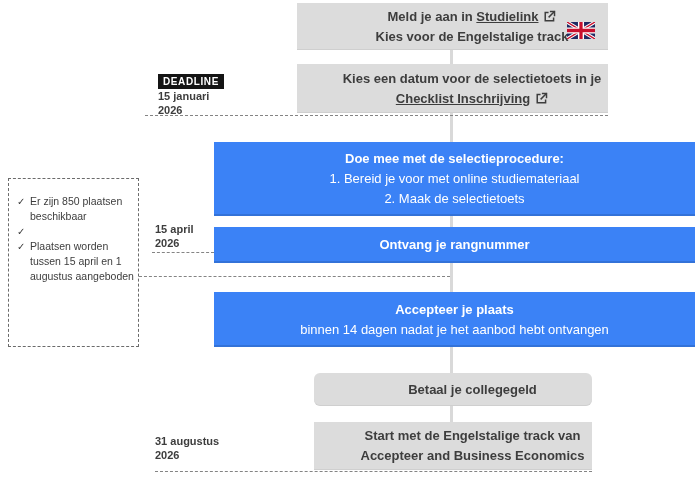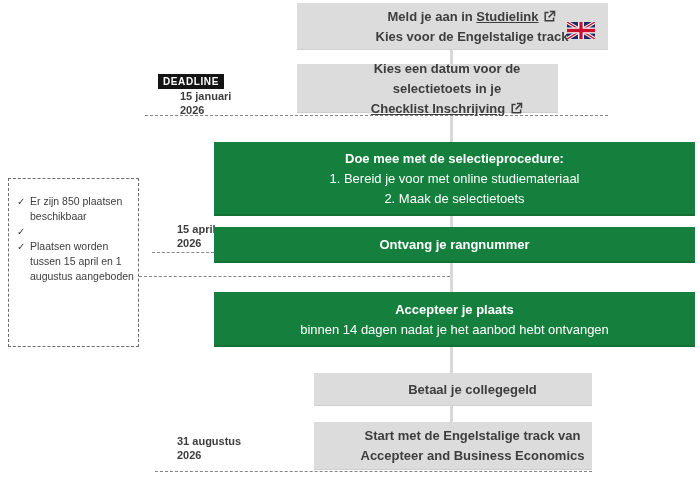--- a/index.html
+++ b/index.html
@@ -18,44 +18,44 @@
   .dash-info  { left:139px; top:276px; width:311px; }
   .dash-aug   { left:155px; top:471px; width:437px; }
 
   
   .box {
     position:absolute; z-index:2; display:flex; flex-direction:column;
     justify-content:center; align-items:center; text-align:center;
     font-size:13px; line-height:20px;
   }
   .box.gray { background:#dcdcdc; font-weight:700; box-shadow: inset 0 -1px 0 rgba(0,0,0,0.06); padding-left: 39px; }
-  .box.red  { background:#15803d; color:#ffffff; box-shadow: inset 0 -2px 0 rgba(0,0,0,0.12); }
+  .box.red  { background:#3b82f6; color:#ffffff; box-shadow: inset 0 -2px 0 rgba(0,0,0,0.12); }
   .box.red .sub { font-weight:400; }
   .box.red .ttl { font-weight:700; }
 
   .box-signup { left:297px; top:3px;   width:311px; height:47px; }
-  .box-choose { left:297px; top:64px;  width:261px; height:49px; }
+  .box-choose { left:297px; top:64px;  width:311px; height:49px; }
   .box-select { left:214px; top:142px; width:481px; height:74px; }
   .box-rank   { left:214px; top:227px; width:481px; height:36px; }
   .box-accept { left:214px; top:292px; width:481px; height:55px;justify-content:center; }
-  .box-pay    { left:314px; top:373px; width:278px; height:33px; }
+  .box-pay    { left:314px; top:373px; width:278px; height:33px;border-radius:6px; }
   .box-start  { left:314px; top:422px; width:278px; height:48px; }
 
   .linkish { text-decoration:underline; color:inherit; cursor:pointer; }
   .extlink-svg { width:13px; height:13px; vertical-align:-2px; margin-left:5px; }
 
   .flag { position:absolute; right:13px; top:19px; width:28px; height:17px; z-index:3; }
 
   
   .deadline-badge {
     position:absolute; left:158px; top:74px; z-index:2;
     background:#141414; color:#ffffff; font-size:10px; font-weight:700;
     letter-spacing:0.6px; padding:2px 5px; text-transform:uppercase;
   }
-  .datelbl { position:absolute; z-index:2; font-size:11px; font-weight:700; line-height:14px; color:#3d3d3d;margin-left:22px; }
+  .datelbl { position:absolute; z-index:2; font-size:11px; font-weight:700; line-height:14px; color:#3d3d3d; }
   .date-jan { left:158px; top:89px; }
   .date-apr { left:155px; top:222px; }
   .date-aug { left:155px; top:434px; }
 
   
   .info-box {
     position:absolute; left:8px; top:178px; width:131px; height:169px; z-index:2;
     border:1px dashed #6b6b6b; padding:15px 4px 8px 8px;
     font-size:10.5px; line-height:15px; color:#3d3d3d; background:#ffffff;
   }

